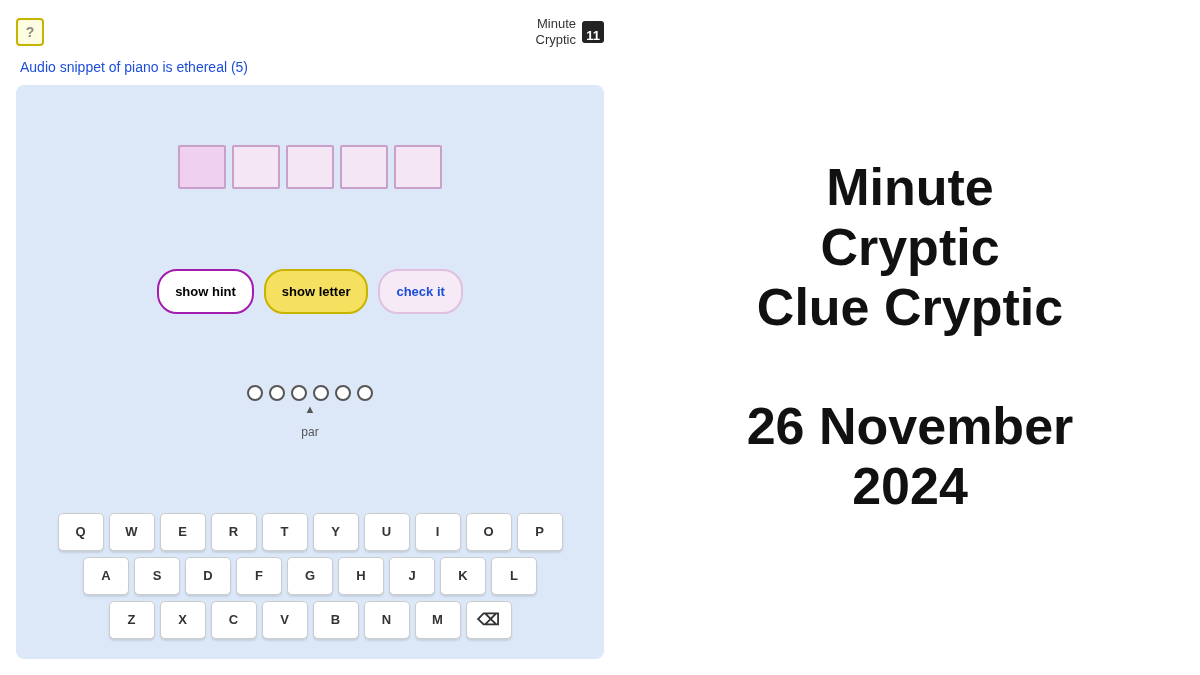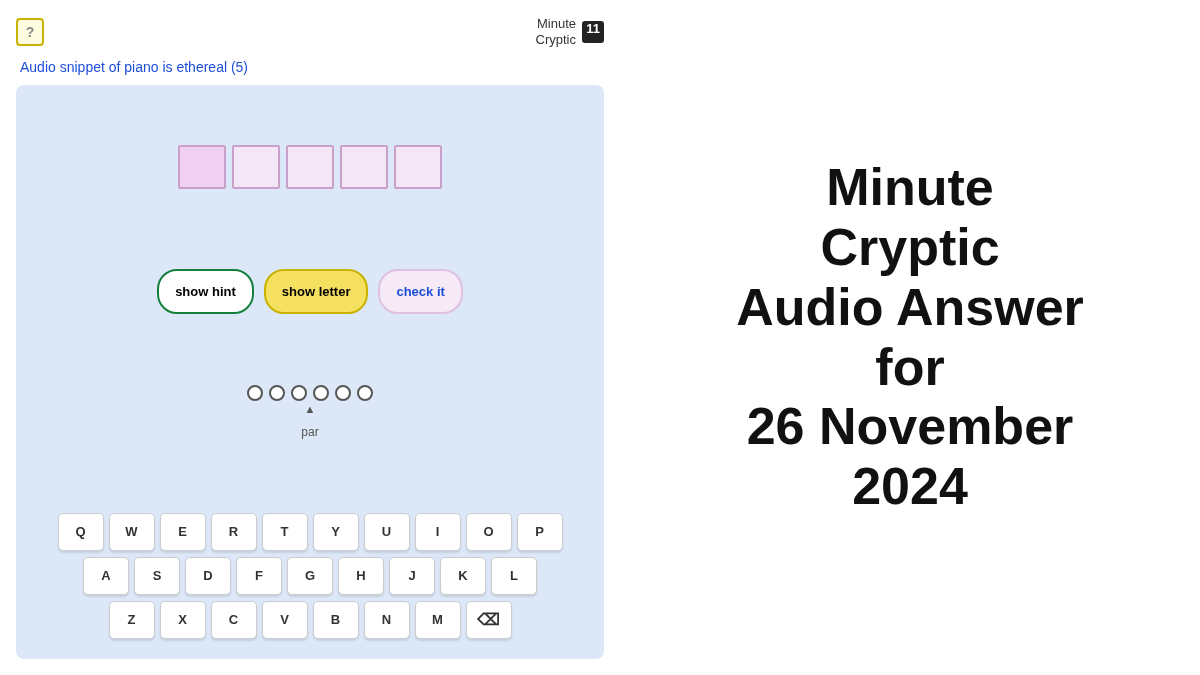--- a/index.html
+++ b/index.html
@@ -52,21 +52,21 @@
       color: #333;
       font-weight: 500;
     }
 
     .brand-logo-box {
       width: 22px;
       height: 22px;
       background: #222;
       color: #fff;
       display: flex;
-      align-items: flex-start;
+      align-items: flex-end;
       justify-content: center;
       font-weight: bold;
       font-size: 13px;
       border-radius: 3px;
     }
 
     .clue-text {
       font-size: 14px;
       color: #1d4ed8;
       margin-bottom: 10px;
@@ -105,21 +105,21 @@
 
     
     .game-buttons {
       display: flex;
       gap: 10px;
       margin-top: 20px;
     }
 
     .btn-show-hint {
       padding: 13px 16px;
-      border: 2px solid #15803d;
+      border: 2px solid #a21caf;
       background: #fff;
       border-radius: 20px;
       font-size: 13px;
       font-weight: 600;
       cursor: pointer;
     }
 
     .btn-show-letter {
       padding: 7px 16px;
       border: 2px solid #c8b400;
@@ -310,19 +310,19 @@
       </div>
     </div>
   </div>
 </div>
 
 <div class="right-panel">
   <div class="right-content">
     <div class="right-title">
       <span>Minute</span><br>
       <span>Cryptic</span><br>
-      <span>Audio Answer</span><br>
-      <span>for</span><br>
+      <span>Clue Cryptic</span><br>
+      <br>
       <span>26 November</span><br>
       <span>2024</span>
     </div>
   </div>
 </div>
 
 </body></html>

